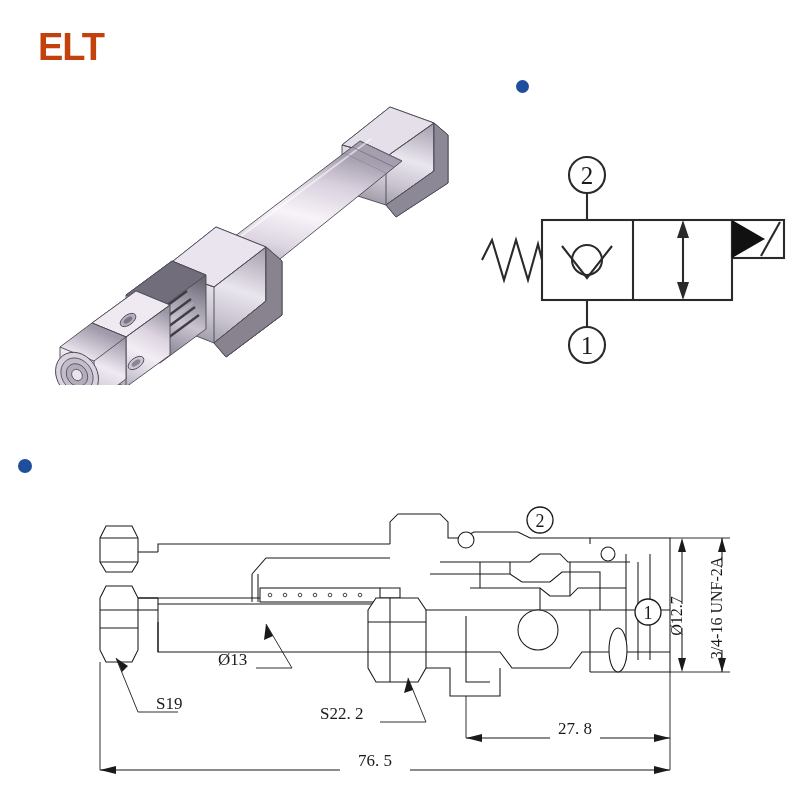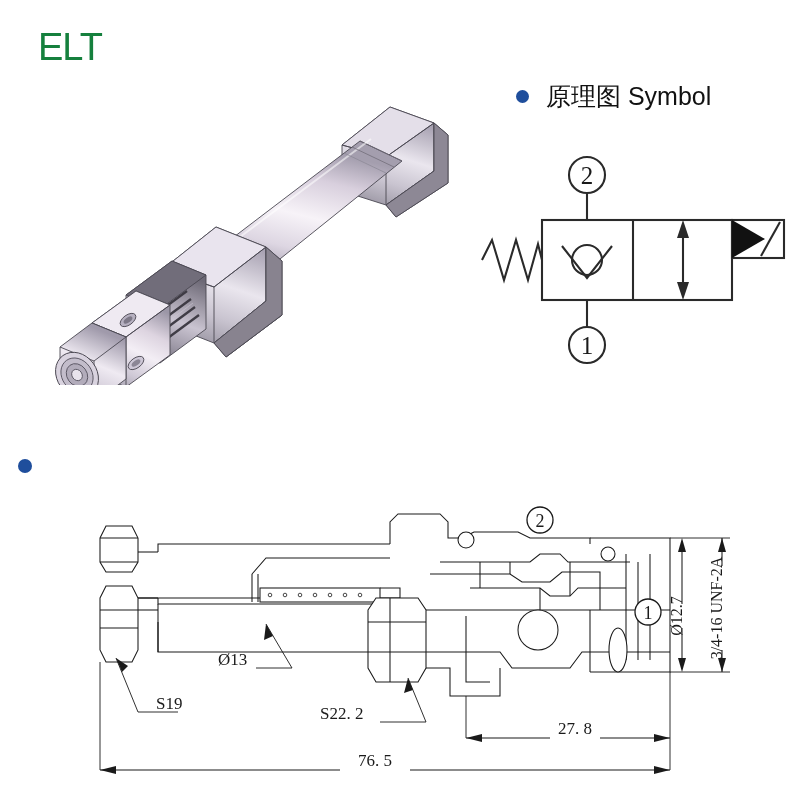--- a/index.html
+++ b/index.html
@@ -14,24 +14,24 @@
     font-family: "Liberation Sans", sans-serif;
     overflow: hidden;
   }
 
   
   #brand-logo {
     position: absolute;
     left: 38px;
     top: 28px;
     font-family: "Liberation Sans", sans-serif;
-    font-weight: normal;
+    font-weight: bold;
     font-size: 38px;
     letter-spacing: -1px;
-    color: #15803d;
+    color: #c2410c;
     line-height: 1;
     user-select: none;
   }
 
   
   .section-heading {
     position: absolute;
     display: flex;
     align-items: center;
     white-space: nowrap;
@@ -95,21 +95,20 @@
   }
   svg { display: block; }
 </style>
 </head>
 <body>
 
 <div id="brand-logo">ELT</div>
 
 <div class="section-heading" id="heading-symbol">
   <span class="heading-bullet"></span>
-  <span class="heading-text">原理图 Symbol</span>
 </div>
 
 <div id="product-photo">
   <svg width="430" height="290" viewBox="0 0 430 290" xmlns="http://www.w3.org/2000/svg">
     <defs>
       <linearGradient id="gBody" x1="0" y1="1" x2="0.4" y2="0">
         <stop offset="0%" stop-color="#8e8a99"></stop>
         <stop offset="28%" stop-color="#cfc9d6"></stop>
         <stop offset="52%" stop-color="#f3eef5"></stop>
         <stop offset="74%" stop-color="#ddd4e0"></stop>

